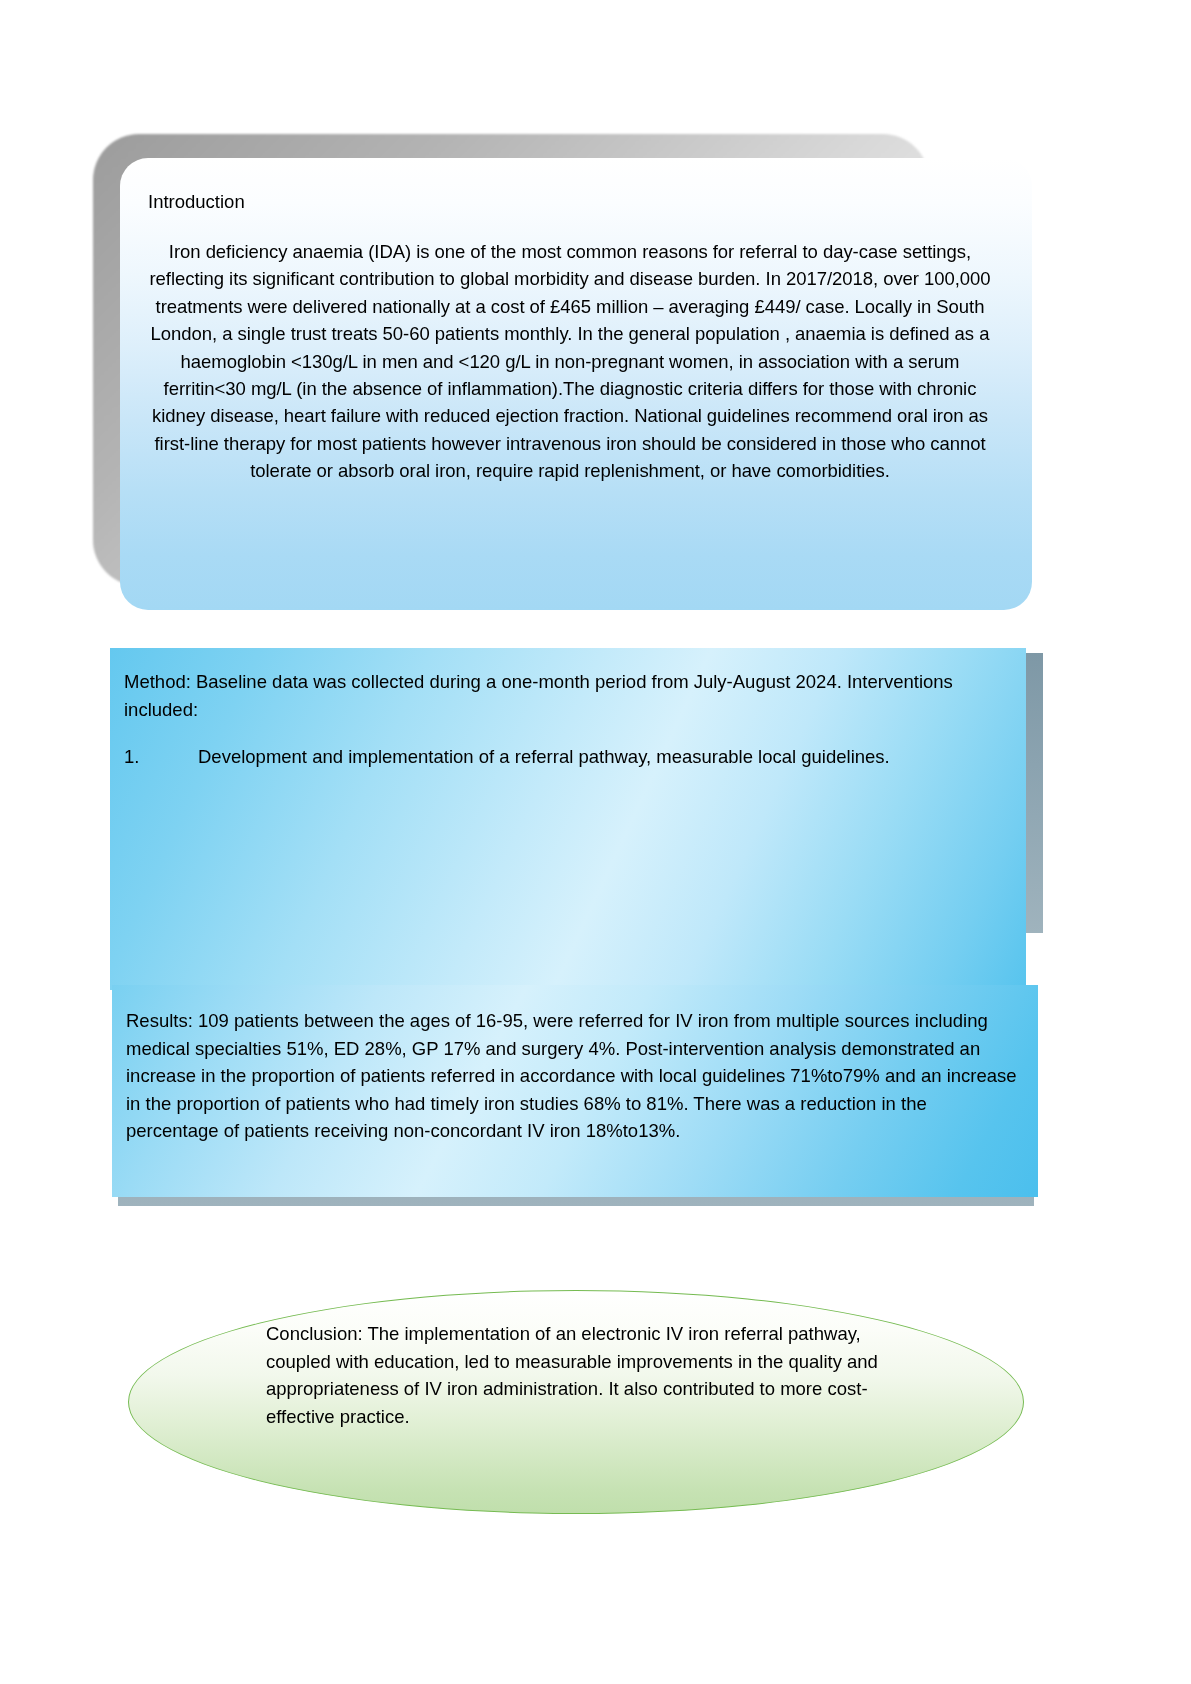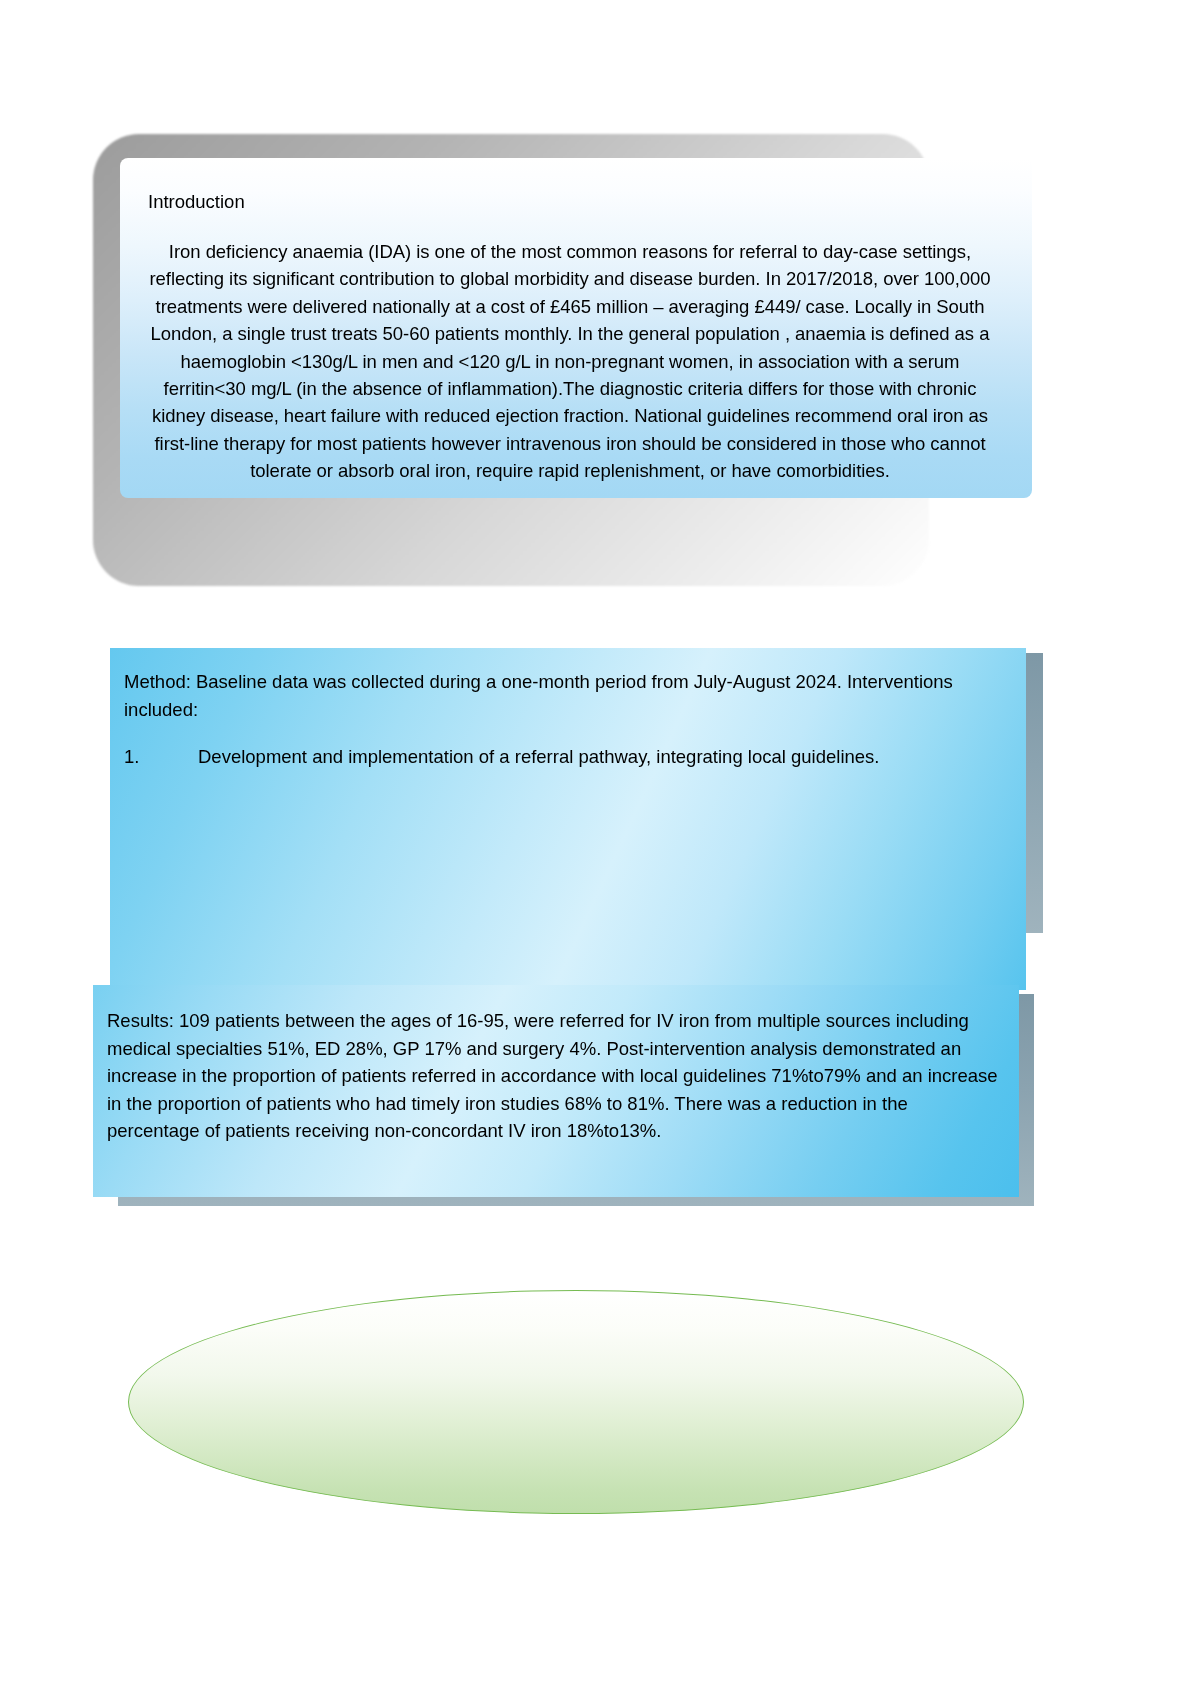--- a/index.html
+++ b/index.html
@@ -31,22 +31,22 @@
     height: 452px;
     border-radius: 46px;
     background: linear-gradient(135deg, #9c9c9c 0%, #b4b4b4 28%, #d8d8d8 60%, #f0f0f0 85%, #ffffff 100%);
     filter: blur(1.2px);
   }
   .intro-box {
     position: absolute;
     left: 120px;
     top: 158px;
     width: 912px;
-    height: 340px;
-    border-radius: 8px;
+    height: 452px;
+    border-radius: 28px;
     background: linear-gradient(to bottom,
         #ffffff 0%,
         #fbfdff 10%,
         #eef7fd 26%,
         #ddeffb 42%,
         #c9e6f8 58%,
         #b6dff6 74%,
         #a9daf5 88%,
         #a3d8f4 100%);
     box-sizing: border-box;
@@ -105,21 +105,21 @@
   .results-shadow {
     position: absolute;
     left: 118px;
     top: 994px;
     width: 916px;
     height: 212px;
     background: linear-gradient(to bottom, #7e98a6 0%, #8ba3b0 45%, #9fb3bd 100%);
   }
   .results-box {
     position: absolute;
-    left: 93px;
+    left: 112px;
     top: 985px;
     width: 926px;
     height: 212px;
     background: linear-gradient(118deg,
         #79d0f1 0%,
         #9adbf5 12%,
         #bde7f9 26%,
         #d6f1fc 40%,
         #c2eafa 52%,
         #9edcf6 66%,
@@ -171,23 +171,24 @@
 
   <div class="intro-shadow"></div>
   <div class="intro-box">
     <p class="intro-title">Introduction</p>
     <p class="intro-body">Iron deficiency anaemia (IDA) is one of the most common reasons for referral to day-case settings, reflecting its significant contribution to global morbidity and disease burden. In 2017/2018, over 100,000 treatments were delivered nationally at a cost of £465 million – averaging £449/ case. Locally in South London, a single trust treats 50-60 patients monthly. In the general population , anaemia is defined as a haemoglobin &lt;130g/L in men and &lt;120 g/L in non-pregnant women, in association with a serum ferritin&lt;30 mg/L (in the absence of inflammation).The diagnostic criteria differs for those with chronic kidney disease, heart failure with reduced ejection fraction. National guidelines recommend oral iron as first-line therapy for most patients however intravenous iron should be considered in those who cannot tolerate or absorb oral iron, require rapid replenishment, or have comorbidities.</p>
   </div>
 
   <div class="method-shadow"></div>
   <div class="method-box">
     <p>Method: Baseline data was collected during a one-month period from July-August 2024. Interventions included:</p>
-    <p><span class="num">1.</span><span>Development and implementation of a referral pathway, integrating local guidelines.</span></p>
+    <p><span class="num">1.</span><span>Development and implementation of a referral pathway, measurable local guidelines.</span></p>
   </div>
 
   <div class="results-shadow"></div>
   <div class="results-box">
     <p>Results: 109 patients between the ages of 16-95, were referred for IV iron from multiple sources including medical specialties 51%, ED 28%, GP 17% and surgery 4%. Post-intervention analysis demonstrated an increase in the proportion of patients referred in accordance with local guidelines 71%to79% and an increase in the proportion of patients who had timely iron studies 68% to 81%. There was a reduction in the percentage of patients receiving non-concordant IV iron 18%to13%.</p>
   </div>
 
   <div class="conclusion-oval"></div>
+  <p class="conclusion-text">Conclusion: The implementation of an electronic IV iron referral pathway, coupled with education, led to measurable improvements in the quality and appropriateness of IV iron administration. It also contributed to more cost-effective practice.</p>
 
 </div>
 
 </body></html>

